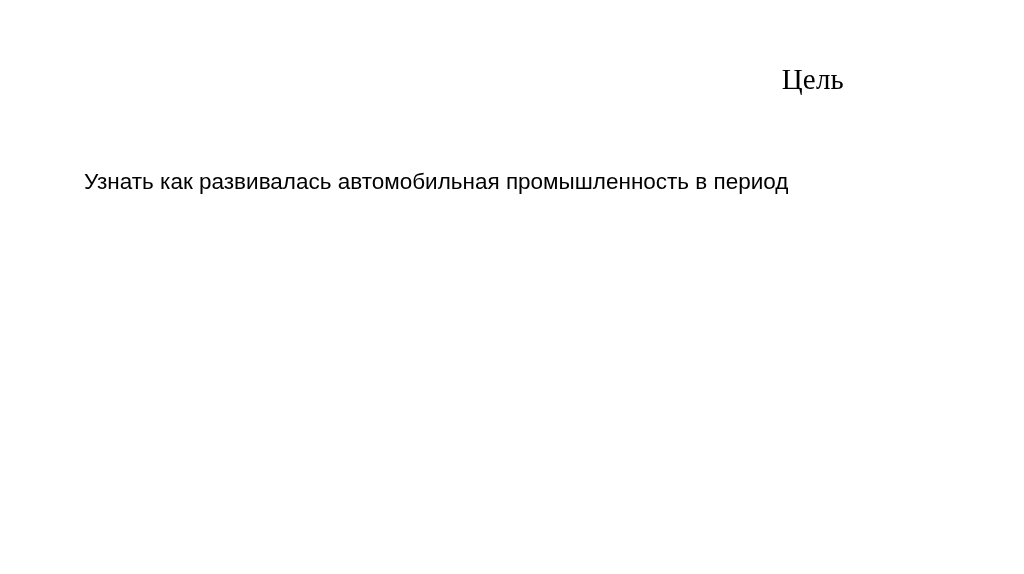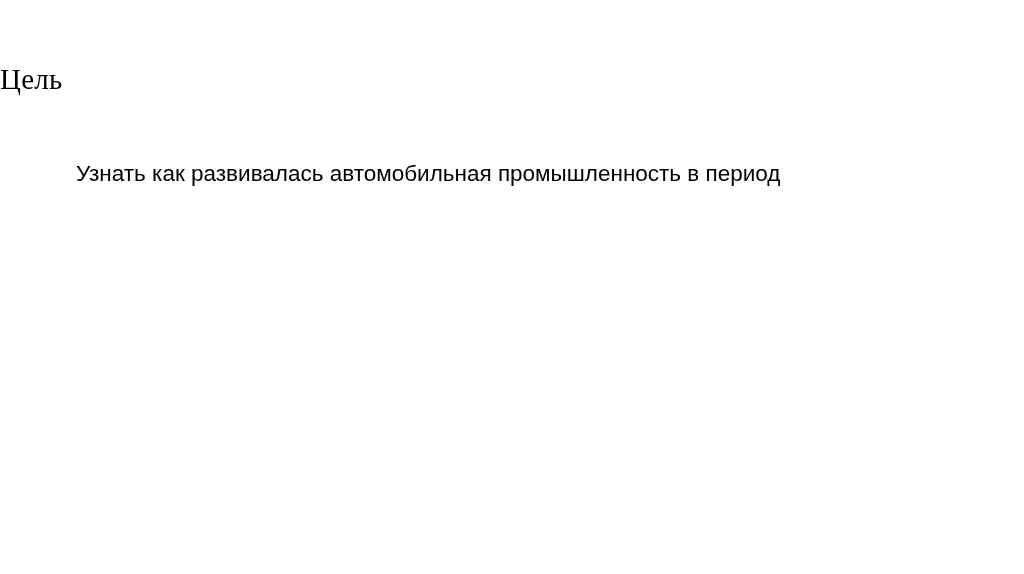--- a/index.html
+++ b/index.html
@@ -13,40 +13,41 @@
     height: 574px;
     background: #ffffff;
     overflow: hidden;
     font-family: "Liberation Sans", sans-serif;
   }
   .slide-title {
     position: absolute;
     top: 62px;
     left: 0;
     width: 832px;
-    text-align: left;
+    text-align: right;
     font-family: "Liberation Serif", serif;
     font-size: 29px;
     line-height: 34px;
     color: #000000;
     font-weight: normal;
     letter-spacing: 0.2px;
+    padding-left: 12px;
   }
   .slide-body {
     position: absolute;
     top: 155px;
     left: 72px;
     width: 880px;
     font-family: "Liberation Sans", sans-serif;
     font-size: 22.5px;
     line-height: 30px;
     color: #000000;
   }
   .slide-body p {
-    margin: 4px;
+    margin: 12px;
   }
 </style>
 </head>
 <body>
 
 <div class="slide">
 
   <div class="slide-title">Цель</div>
 
   <div class="slide-body">

